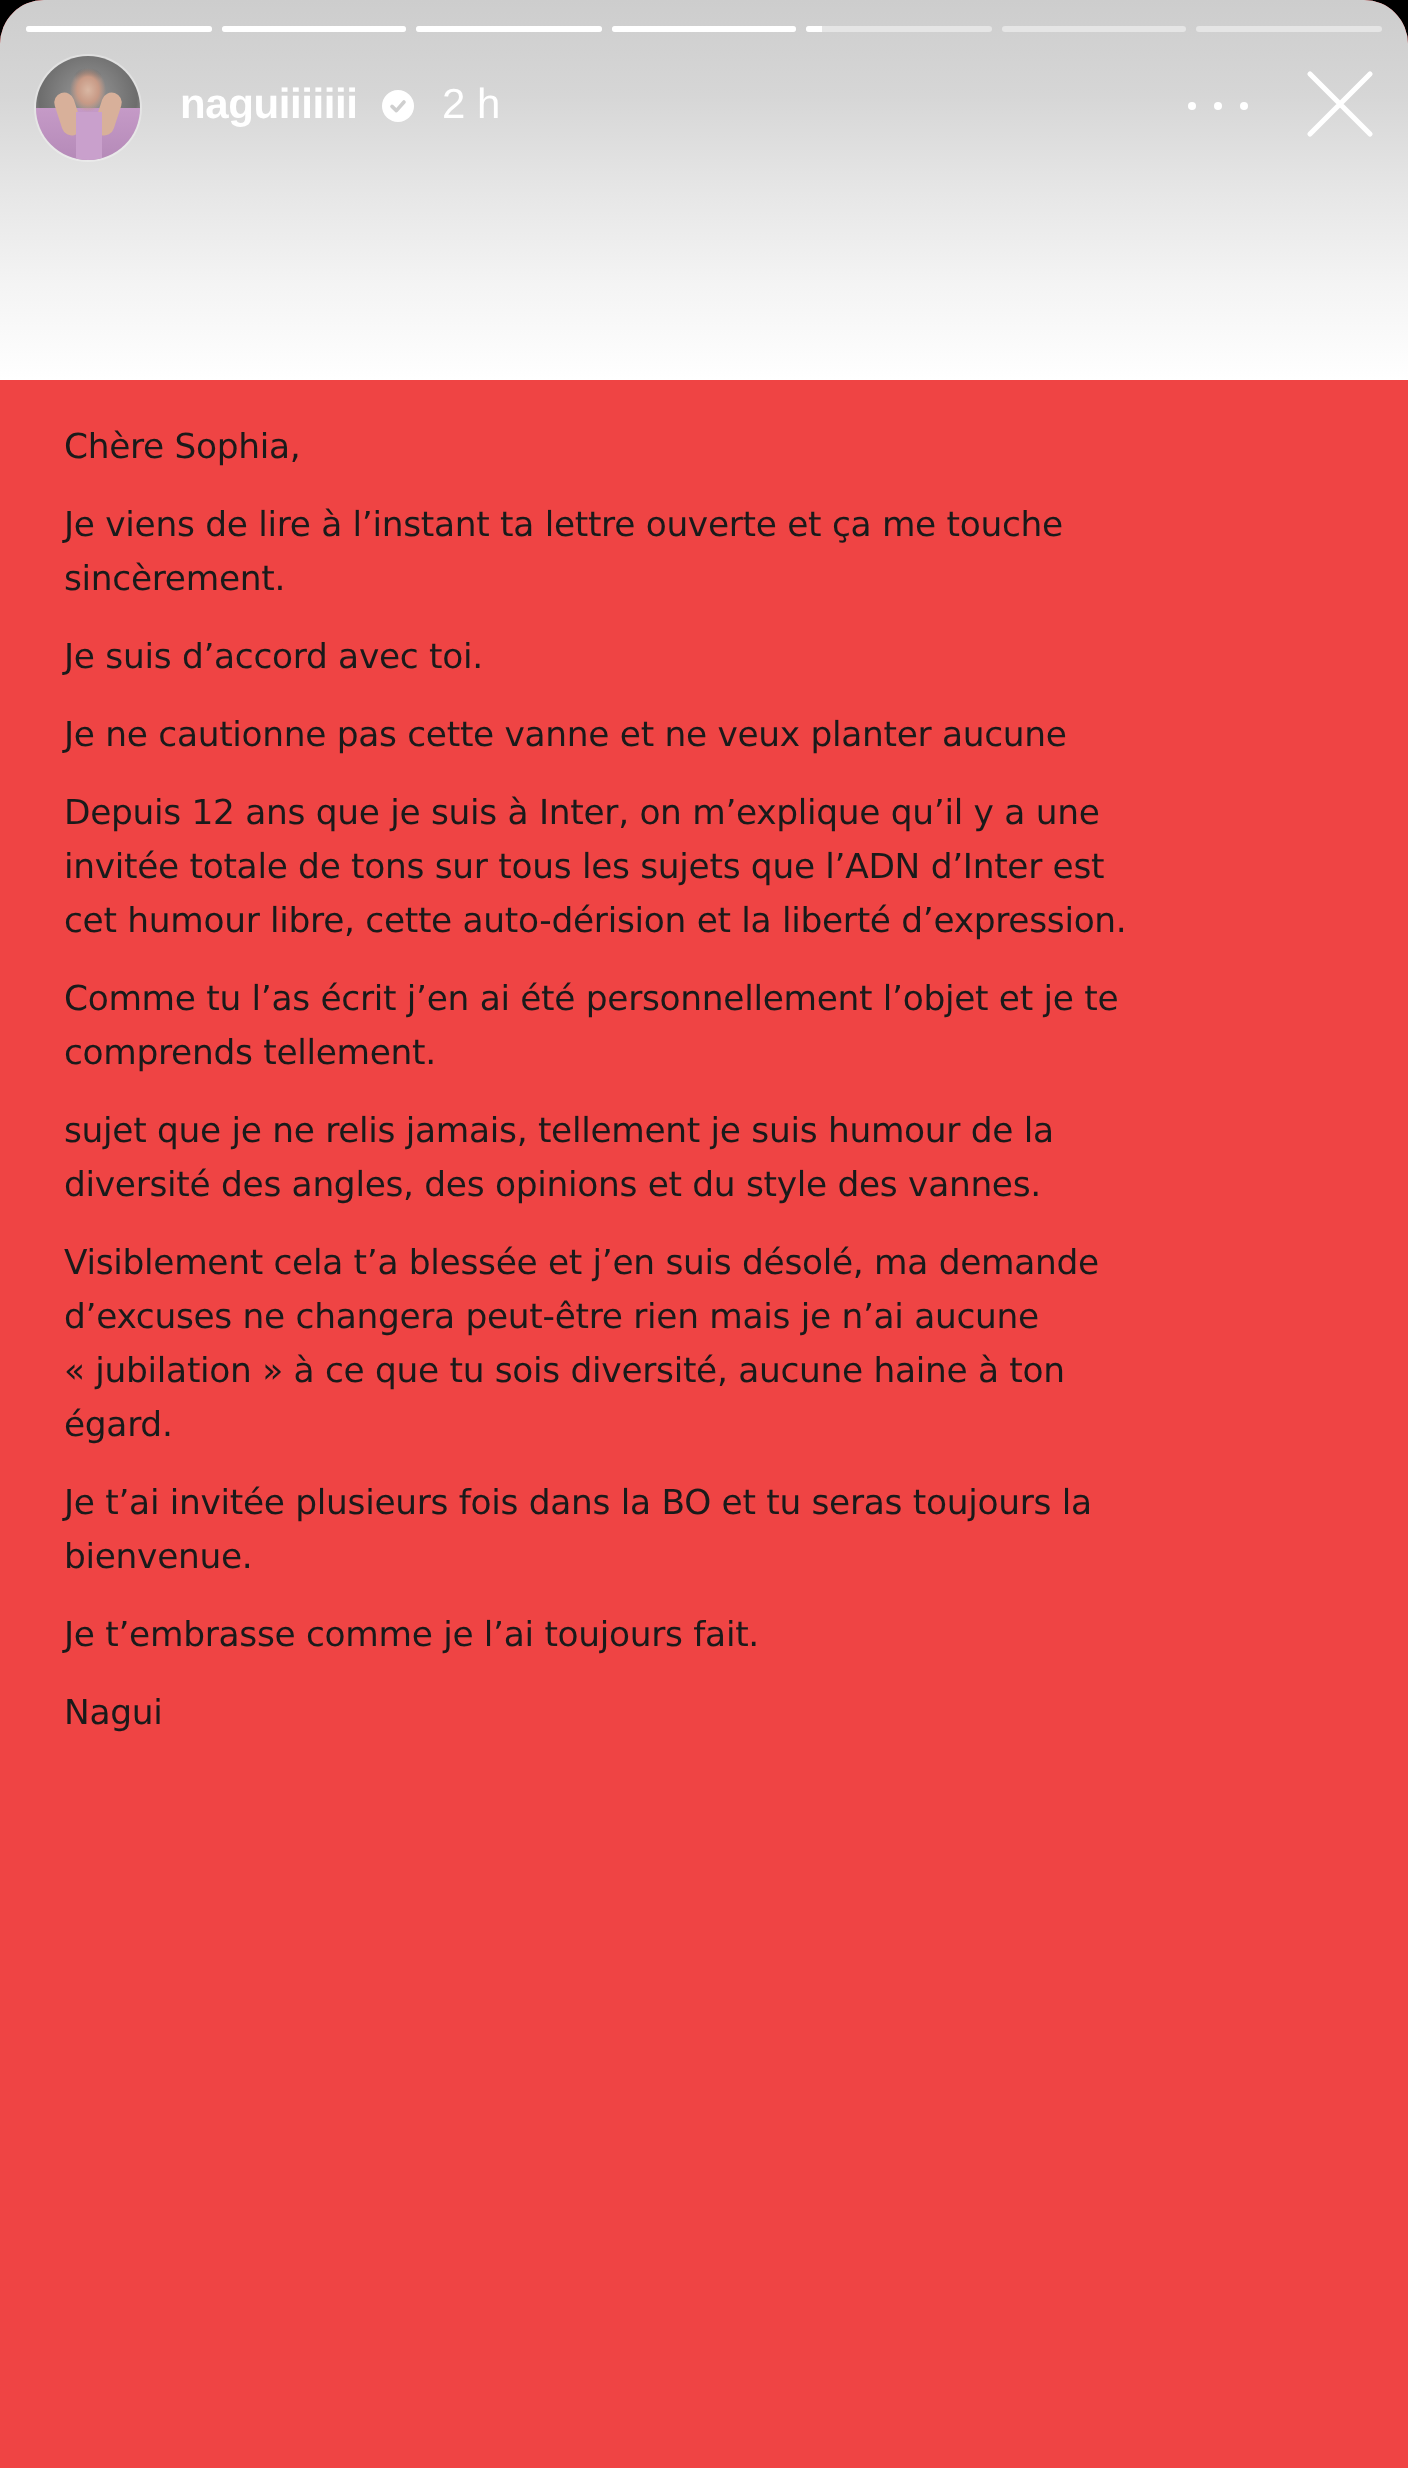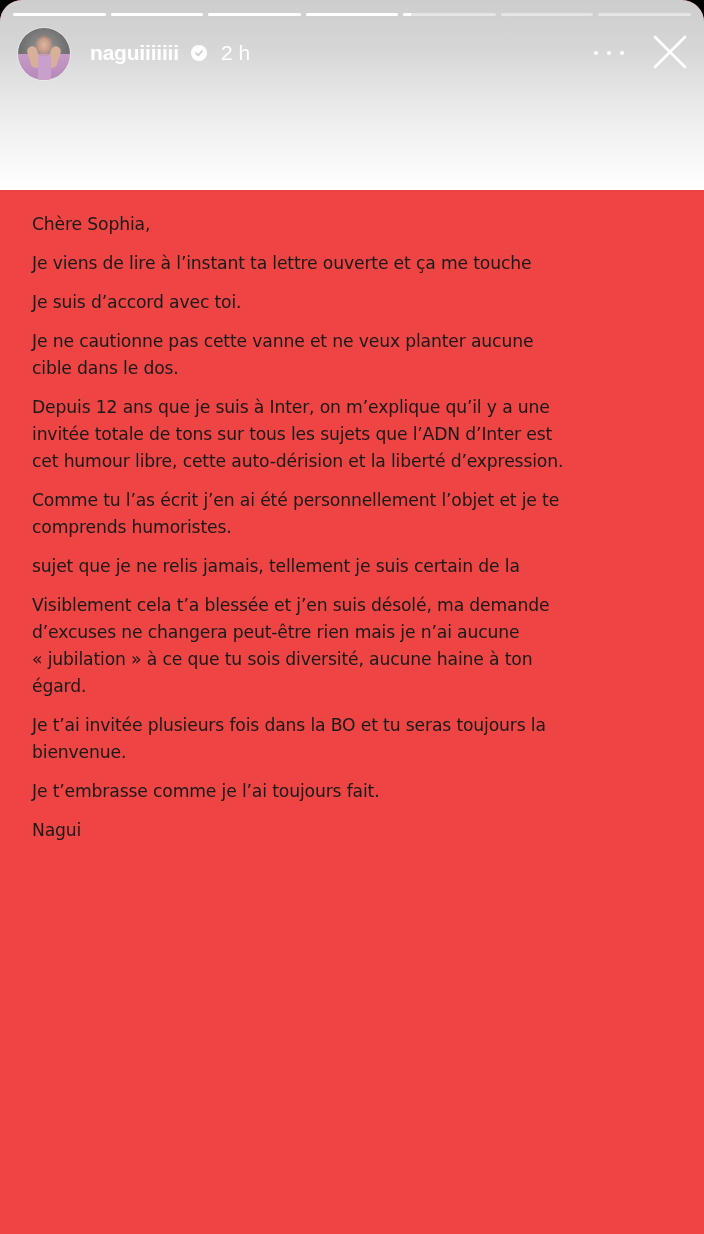--- a/index.html
+++ b/index.html
@@ -224,39 +224,40 @@
       </svg>
     </div>
   </div>
 
   <div class="letter" id="letter">
       <div class="para">
         <span class="line">Chère Sophia,</span>
       </div>
       <div class="para">
         <span class="line">Je viens de lire à l’instant ta lettre ouverte et ça me touche</span>
+        <span class="line">sincèrement.</span>
       </div>
       <div class="para">
         <span class="line">Je suis d’accord avec toi.</span>
       </div>
       <div class="para">
         <span class="line">Je ne cautionne pas cette vanne et ne veux planter aucune</span>
-        <span class="line">cible dans le dos.</span>
       </div>
       <div class="para">
         <span class="line">Depuis 12 ans que je suis à Inter, on m’explique qu’il y a une</span>
         <span class="line">invitée totale de tons sur tous les sujets que l’ADN d’Inter est</span>
         <span class="line">cet humour libre, cette auto-dérision et la liberté d’expression.</span>
       </div>
       <div class="para">
         <span class="line">Comme tu l’as écrit j’en ai été personnellement l’objet et je te</span>
-        <span class="line">comprends humoristes.</span>
-      </div>
-      <div class="para">
-        <span class="line">sujet que je ne relis jamais, tellement je suis certain de la</span>
+        <span class="line">comprends tellement.</span>
+      </div>
+      <div class="para">
+        <span class="line">sujet que je ne relis jamais, tellement je suis humour de la</span>
+        <span class="line">diversité des angles, des opinions et du style des vannes.</span>
       </div>
       <div class="para">
         <span class="line">Visiblement cela t’a blessée et j’en suis désolé, ma demande</span>
         <span class="line">d’excuses ne changera peut-être rien mais je n’ai aucune</span>
         <span class="line">« jubilation » à ce que tu sois diversité, aucune haine à ton</span>
         <span class="line">égard.</span>
       </div>
       <div class="para">
         <span class="line">Je t’ai invitée plusieurs fois dans la BO et tu seras toujours la</span>
         <span class="line">bienvenue.</span>

